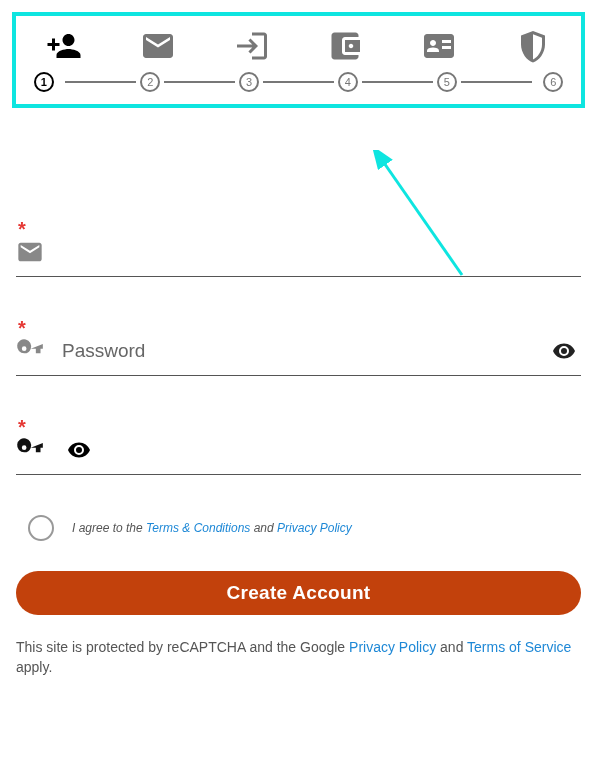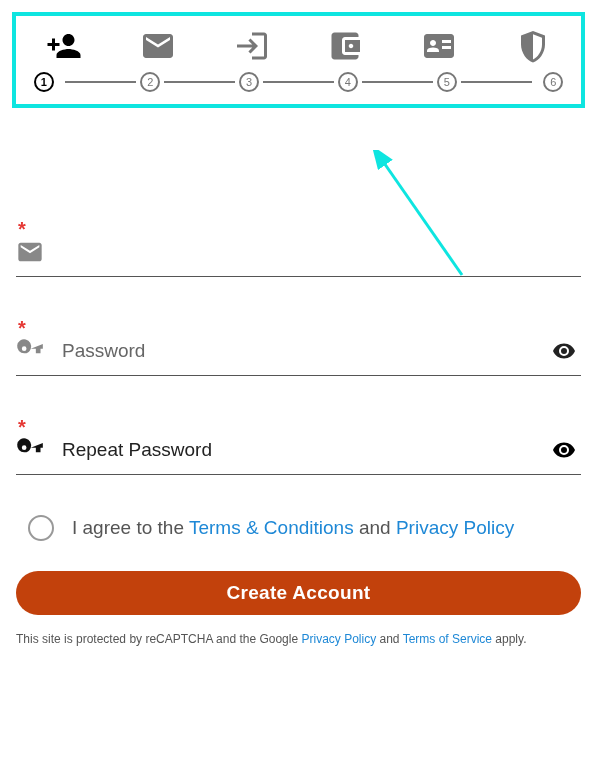--- a/index.html
+++ b/index.html
@@ -125,44 +125,45 @@
   }
   .radio-circle {
     width: 26px;
     height: 26px;
     border-radius: 50%;
     border: 2.5px solid #999;
     margin-right: 18px;
     flex-shrink:0;
   }
   .agree-text {
-    font-size: 19px;
+    font-size: 12px;
     color: #555;
+    font-style: italic;
   }
   .agree-text a {
     color: #1e88d6;
     text-decoration: none;
   }
 
   .create-btn {
     width: 100%;
     background: #c2410c;
     color: #fff;
     border: none;
     border-radius: 24px;
     height: 44px;
     font-size: 19px;
     font-weight: bold;
     letter-spacing: 0.3px;
     cursor:pointer;
   }
 
   .recaptcha {
-    margin-top: 16px;
-    font-size: 12px;
+    margin-top: 22px;
+    font-size: 14px;
     color: #555;
     line-height: 1.45;
   }
   .recaptcha a {
     color: #1e88d6;
     text-decoration: none;
   }
 
   .annotation-arrow {
     position:absolute;
@@ -264,21 +265,20 @@
         <path fill="#222" d="M12 4.5C7 4.5 2.73 7.61 1 12c1.73 4.39 6 7.5 11 7.5s9.27-3.11 11-7.5c-1.73-4.39-6-7.5-11-7.5zM12 17a5 5 0 1 1 0-10 5 5 0 0 1 0 10zm0-8a3 3 0 1 0 0 6 3 3 0 0 0 0-6z"></path>
       </svg>
     </div>
   </div>
 
   <div class="field">
     <span class="asterisk">*</span>
     <svg class="field-icon" viewBox="0 0 24 24">
       <path fill="#111" d="M12.65 10A6 6 0 1 0 7 14a5.9 5.9 0 0 0 5.65-4H17v4h4v-4h2v-4zM7 12a2 2 0 1 1 2-2 2 2 0 0 1-2 2z"></path>
     </svg>
-    <input class="field-input dark" type="password" placeholder="Repeat Password" style="">
     <div class="eye-btn">
       <svg width="34" height="24" viewBox="0 0 24 24">
         <path fill="#000" d="M12 4.5C7 4.5 2.73 7.61 1 12c1.73 4.39 6 7.5 11 7.5s9.27-3.11 11-7.5c-1.73-4.39-6-7.5-11-7.5zM12 17a5 5 0 1 1 0-10 5 5 0 0 1 0 10zm0-8a3 3 0 1 0 0 6 3 3 0 0 0 0-6z"></path>
       </svg>
     </div>
   </div>
 
   <div class="agree-row">
     <div class="radio-circle"></div>
     <div class="agree-text">

